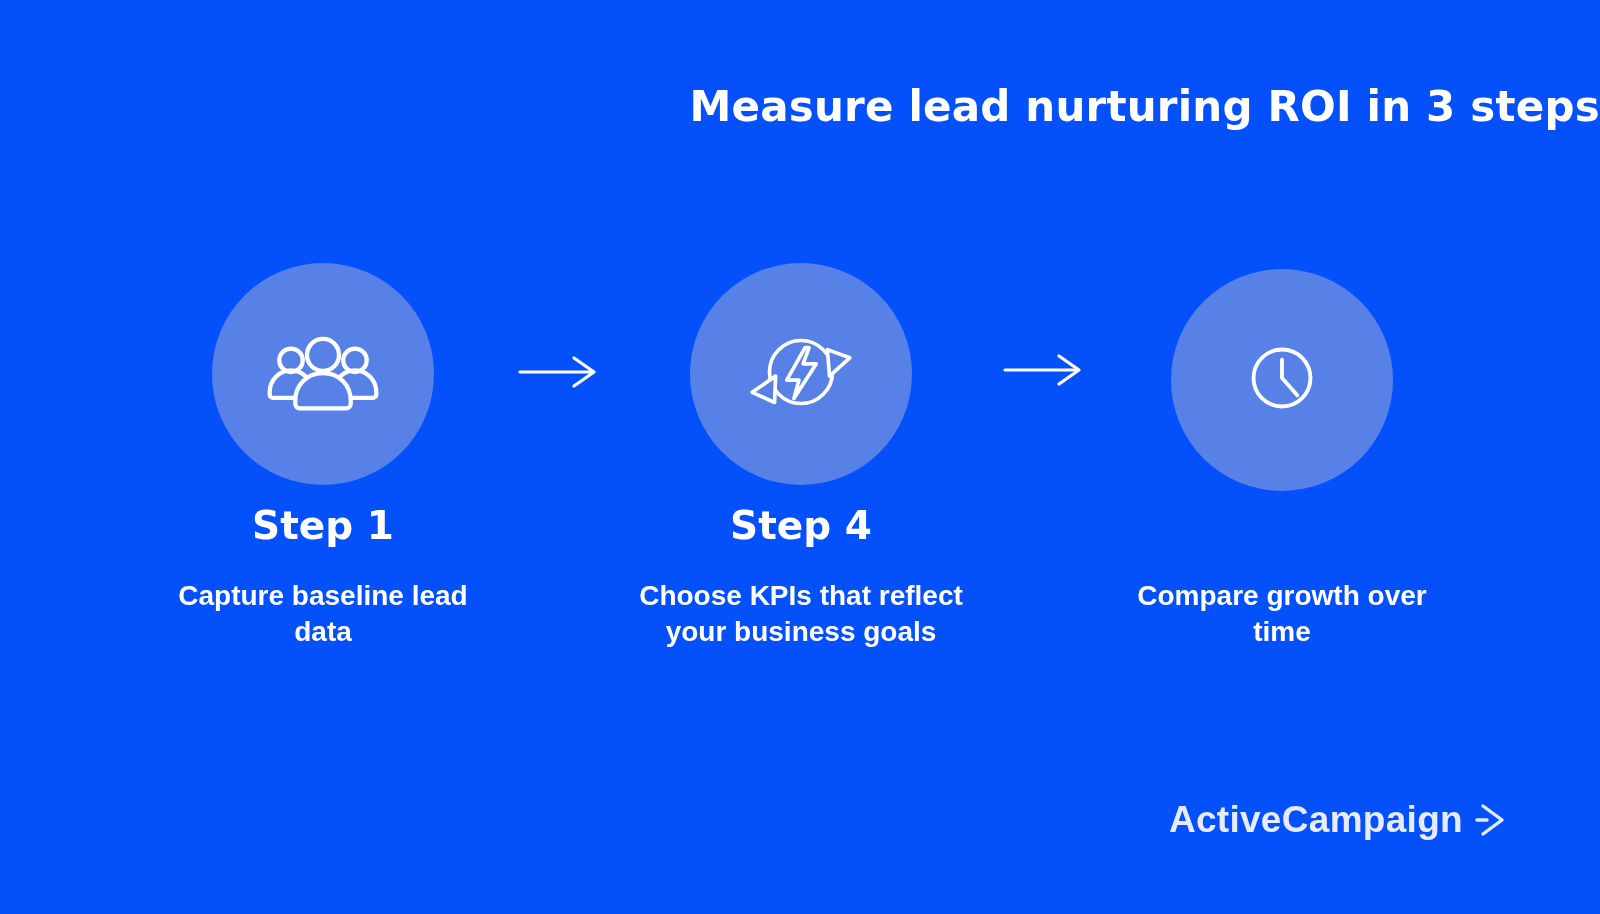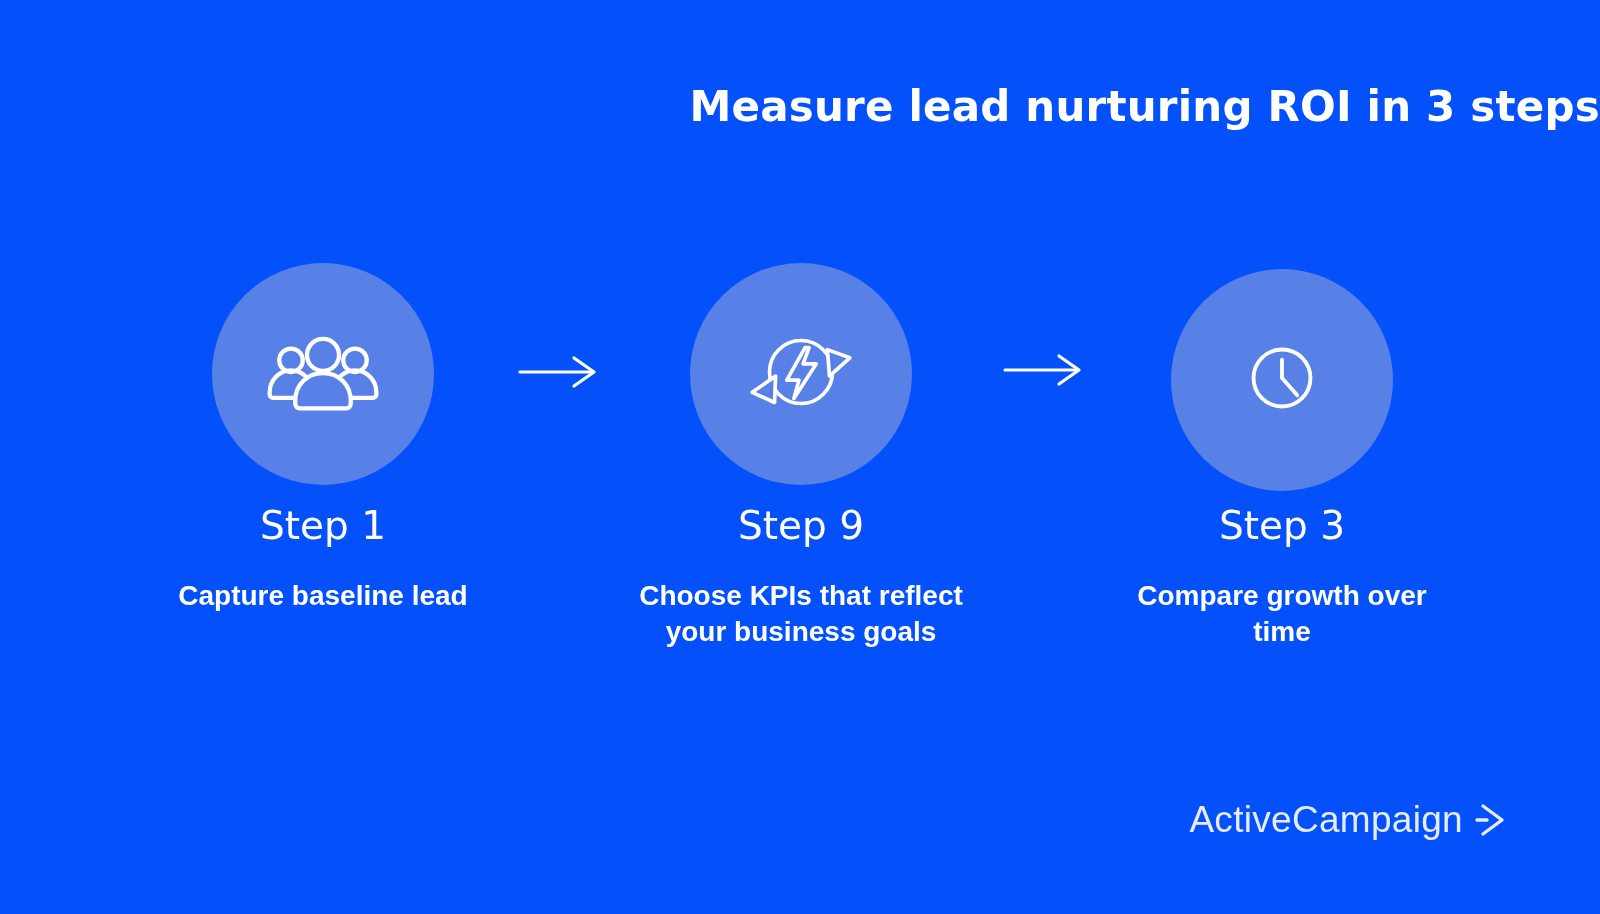--- a/index.html
+++ b/index.html
@@ -37,21 +37,21 @@
   .circle-2{left:690px;top:263px;}
   .circle-3{left:1171px;top:269px;}
   .flow-arrow{position:absolute;}
   .arrow-1{left:516px;top:352px;}
   .arrow-2{left:1001px;top:350px;}
   .step-label{
     position:absolute;top:503px;width:400px;
     text-align:center;
     color:var(--text);
     font-family:"DejaVu Sans",sans-serif;
-    font-weight:400;
+    font-weight:700;
     font-size:39px;
   }
   .label-1{left:123px;}
   .label-2{left:601px;}
   .label-3{left:1082px;}
   .step-desc{
     position:absolute;top:578px;width:420px;
     text-align:center;
     color:var(--text);
     font-size:28px;
@@ -62,21 +62,21 @@
   .desc-2{left:591px;}
   .desc-3{left:1072px;}
   .step-desc span{display:block;}
   .brand{
     position:absolute;top:799px;right:95px;
     display:flex;align-items:center;gap:12px;
     color:var(--logo);
   }
   .brand-name{
     font-size:37px;
-    font-weight:400;
+    font-weight:700;
     letter-spacing:0.3px;
   }
   .brand svg{display:block;}
 </style>
 </head>
 <body>
 
 <div class="canvas">
 
   <div class="title">Measure lead nurturing ROI in 3 steps</div>
@@ -132,25 +132,25 @@
       <svg width="122" height="122" viewBox="0 0 120 120" fill="none">
         <g stroke="var(--icon-stroke)" stroke-width="3.8" stroke-linecap="round" stroke-linejoin="round">
           <circle cx="60" cy="60" r="28"></circle>
           <polyline points="60,42 60,60 75,77"></polyline>
         </g>
       </svg>
     </span>
   </div>
 
   <div class="step-label label-1">Step 1</div>
-  <div class="step-label label-2">Step 9</div>
-  <div class="step-label label-3">Step 3</div>
+  <div class="step-label label-2">Step 4</div>
 
   <div class="step-desc desc-1">
     <span>Capture baseline lead</span>
+    <span>data</span>
   </div>
   <div class="step-desc desc-2">
     <span>Choose KPIs that reflect</span>
     <span>your business goals</span>
   </div>
   <div class="step-desc desc-3">
     <span>Compare growth over</span>
     <span>time</span>
   </div>
 

